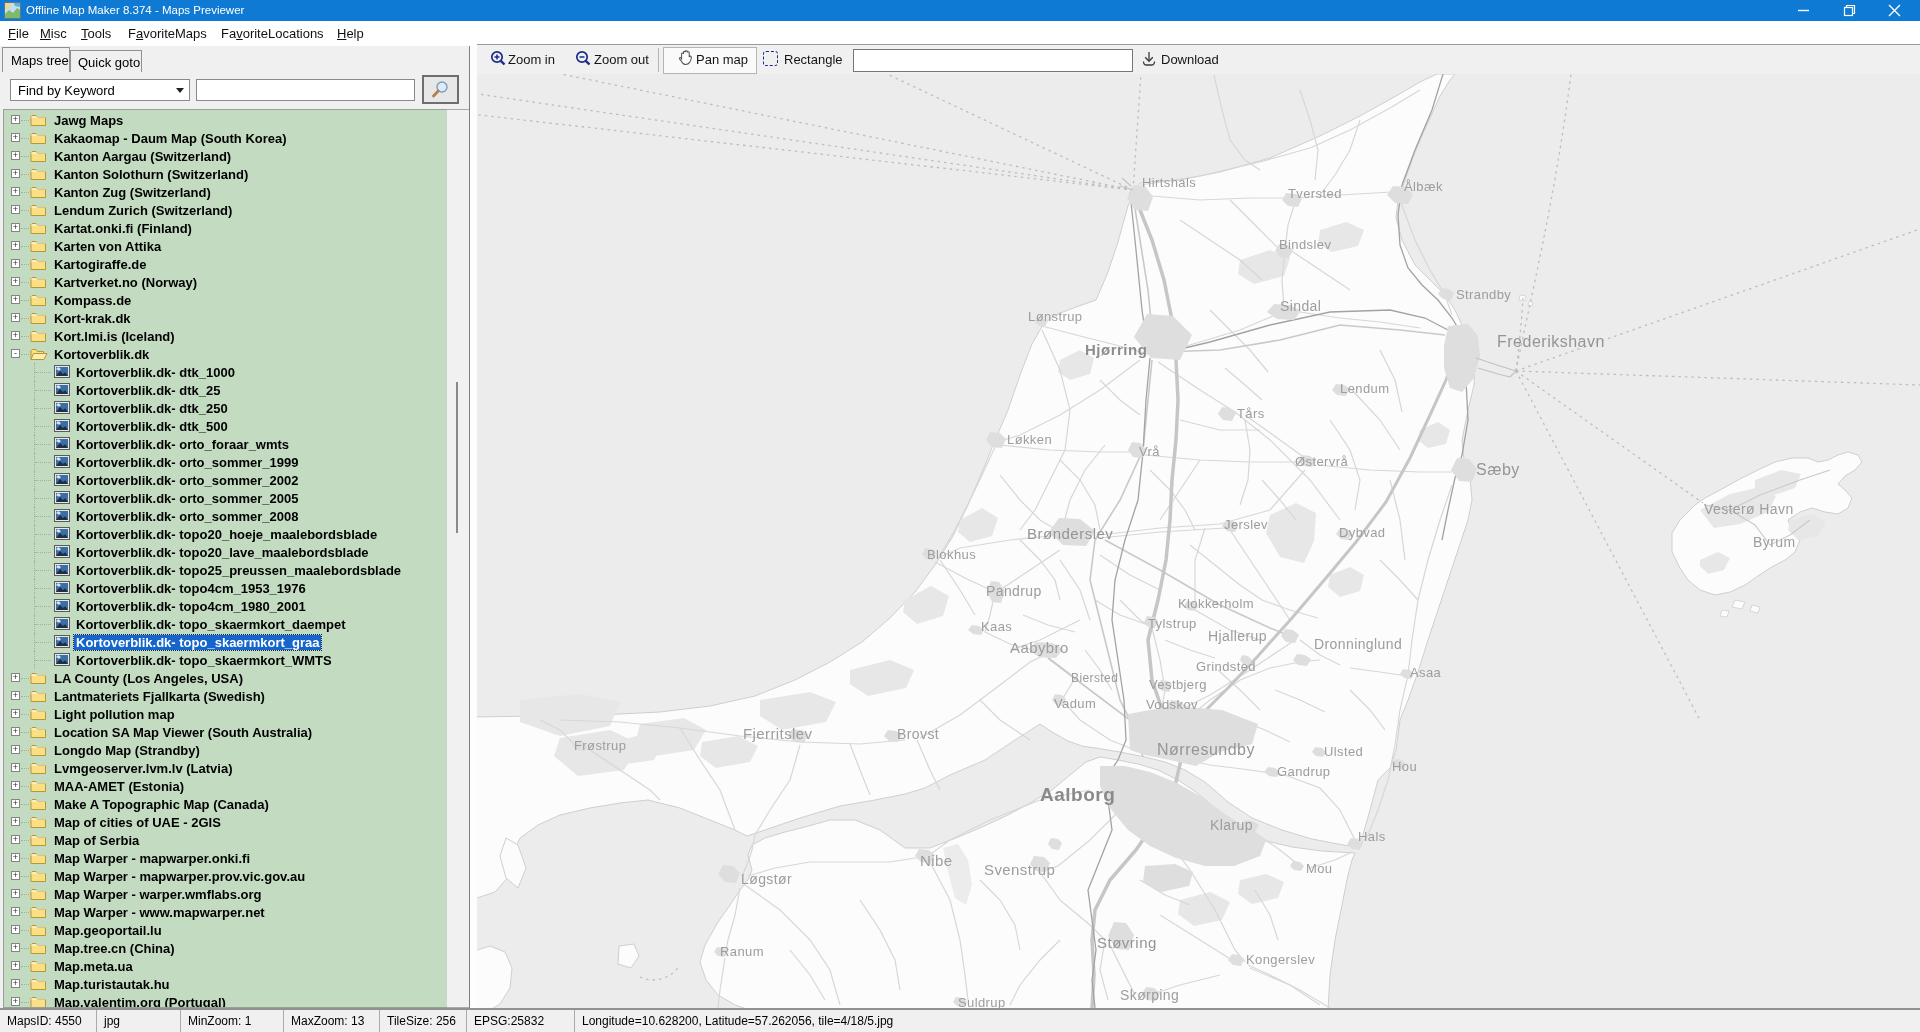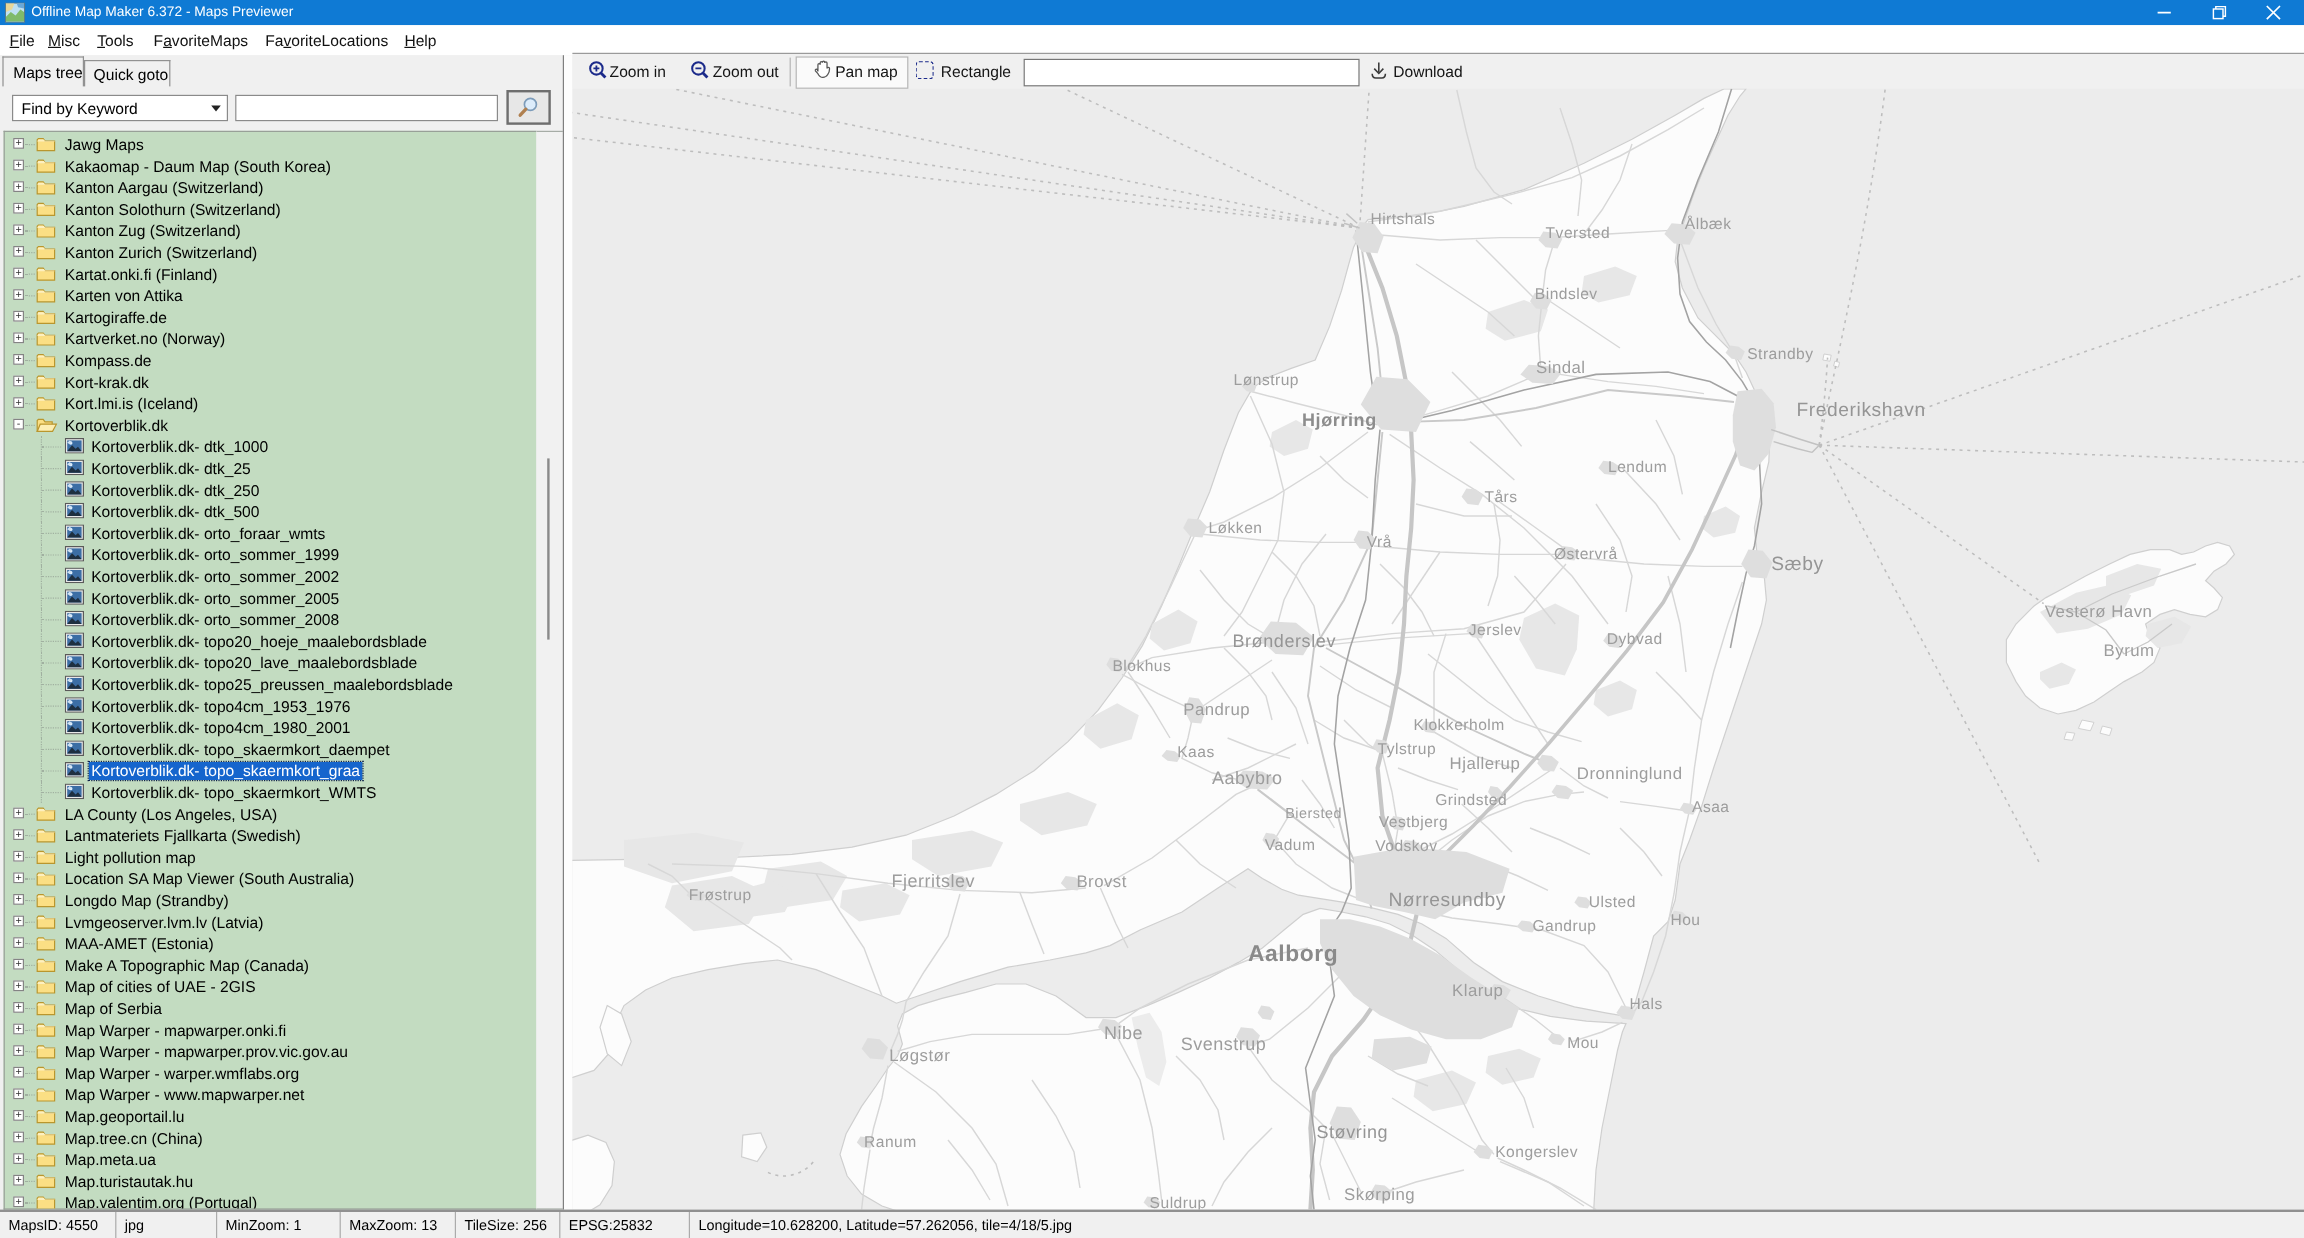--- a/index.html
+++ b/index.html
@@ -26,21 +26,21 @@
 #treescroll { position:absolute; left:447px; top:63px; width:22px; height:899px; background:#f1f1f1; border-top:1px solid #a6aca6; border-bottom:1px solid #a6aca6;}
 #treescroll .thumb { position:absolute; left:9px; top:272px; width:2px; height:151px; background:#8a8a8a; }
 .trow { position:absolute; left:0; height:18px; width:444px; font-size:13px; white-space:nowrap; }
 .trow .plus { position:absolute; left:7px; top:4px; width:9px; height:9px; border:1px solid #848484;
   background:#fff; font-size:9px; line-height:7px; text-align:center; color:#333; }
 .trow .hdots { position:absolute; left:17px; top:9px; width:8px; border-top:1px dotted #a0b0a0; }
 .trow .hdots2 { position:absolute; left:31px; top:9px; width:16px; border-top:1px dotted #a0b0a0; }
 .trow .vdots { position:absolute; left:30px; top:0px; height:18px; border-left:1px dotted #a0b0a0; }
 .trow .ticon { position:absolute; left:26px; top:2px; }
 .trow.child .ticon { left:50px; }
-.trow .tlabel { position:absolute; left:48px; top:2px; color:#000; padding:0 2px; }
+.trow .tlabel { position:absolute; left:48px; top:2px; color:#000; padding:0 2px;font-weight:bold; }
 .trow.child .tlabel { left:70px; }
 .trow .tlabel.sel { background:#1565cd; color:#fff; outline:1px dotted #10224a; }
 #vdivider { position:absolute; left:469px; top:46px; width:1px; height:962px; background:#7f7f7f; }
 #whitestrip { position:absolute; left:470px; top:46px; width:7px; height:962px; background:#fdfdfd; }
 #toolbar { position:absolute; left:477px; top:44px; width:1443px; height:30px; background:#f0f0f0; border-top:1px solid #9a9a9a;text-align:center; }
 #toolbar .tbtext { position:absolute; top:7px; font-size:13px; color:#151515; }
 #panbtn { position:absolute; left:186px; top:2px; width:94px; height:27px; background:#fafafa; border:1px solid #b5b5b5; }
 #tbsep { position:absolute; left:181px; top:3px; width:1px; height:24px; background:#b5b5b5; }
 #tbinput { position:absolute; left:376px; top:4px; width:280px; height:23px; background:#fff; border:1px solid #767676; }
 #mapwrap { position:absolute; left:477px; top:74px; width:1443px; height:934px; }
@@ -50,21 +50,21 @@
 .seg span { position:absolute; left:7px; top:4px; white-space:nowrap; }
 </style></head>
 <body>
 <div id="titlebar">
   <svg id="appicon" width="17" height="17" viewBox="0 0 17 17">
     <rect x="0.5" y="0.5" width="16" height="16" fill="#bfe0f2" stroke="#5a7a8a"></rect>
     <path d="M1,12 L5,8 9,11 13,6 16,8 16,16 1,16 Z" fill="#7fba6a"></path>
     <path d="M1,1 L8,1 6,6 1,8 Z" fill="#e8d799"></path>
     <path d="M10,1 L16,1 16,5 11,4 Z" fill="#6aa8d8"></path>
   </svg>
-  <span class="ttext">Offline Map Maker 6.372 - Maps Previewer</span>
+  <span class="ttext">Offline Map Maker 8.374 - Maps Previewer</span>
   <svg class="winbtn" style="left:1793px" width="22" height="21">
       <line x1="5" y1="10.5" x2="16" y2="10.5" stroke="#fff" stroke-width="1.4"></line>
     </svg>
   <svg class="winbtn" style="left:1838px" width="22" height="21">
     <rect x="6.5" y="7.5" width="8" height="8" fill="none" stroke="#fff" stroke-width="1.2"></rect>
     <path d="M8.5,7.5 v-2 h8 v8 h-2" fill="none" stroke="#fff" stroke-width="1.2"></path>
     </svg>
   <svg class="winbtn" style="left:1884px" width="22" height="21">
       <path d="M5,5 L16,16 M16,5 L5,16" stroke="#fff" stroke-width="1.4"></path>
     </svg>
@@ -134,21 +134,21 @@
 </svg>
         <span class="tlabel">Kanton Zug (Switzerland)</span>
       </div>
 <div class="trow" style="top:91px">
         <span class="plus">+</span>
         <span class="hdots"></span>
         <svg class="ticon" width="17" height="14" viewBox="0 0 17 14">
 <path d="M1,3.5 L1,12.5 L15.5,12.5 L15.5,4.5 L7.5,4.5 L6,2.5 L2,2.5 Z" fill="#fbdf84" stroke="#b9962e" stroke-width="1"></path>
 <path d="M1,5 L15.5,5 L15.5,4.5 L7.5,4.5 L6.5,3.2 L2,3.2 Z" fill="#fdf0c0"></path>
 </svg>
-        <span class="tlabel">Kanton Zurich (Switzerland)</span>
+        <span class="tlabel">Lendum Zurich (Switzerland)</span>
       </div>
 <div class="trow" style="top:109px">
         <span class="plus">+</span>
         <span class="hdots"></span>
         <svg class="ticon" width="17" height="14" viewBox="0 0 17 14">
 <path d="M1,3.5 L1,12.5 L15.5,12.5 L15.5,4.5 L7.5,4.5 L6,2.5 L2,2.5 Z" fill="#fbdf84" stroke="#b9962e" stroke-width="1"></path>
 <path d="M1,5 L15.5,5 L15.5,4.5 L7.5,4.5 L6.5,3.2 L2,3.2 Z" fill="#fdf0c0"></path>
 </svg>
         <span class="tlabel">Kartat.onki.fi (Finland)</span>
       </div>

